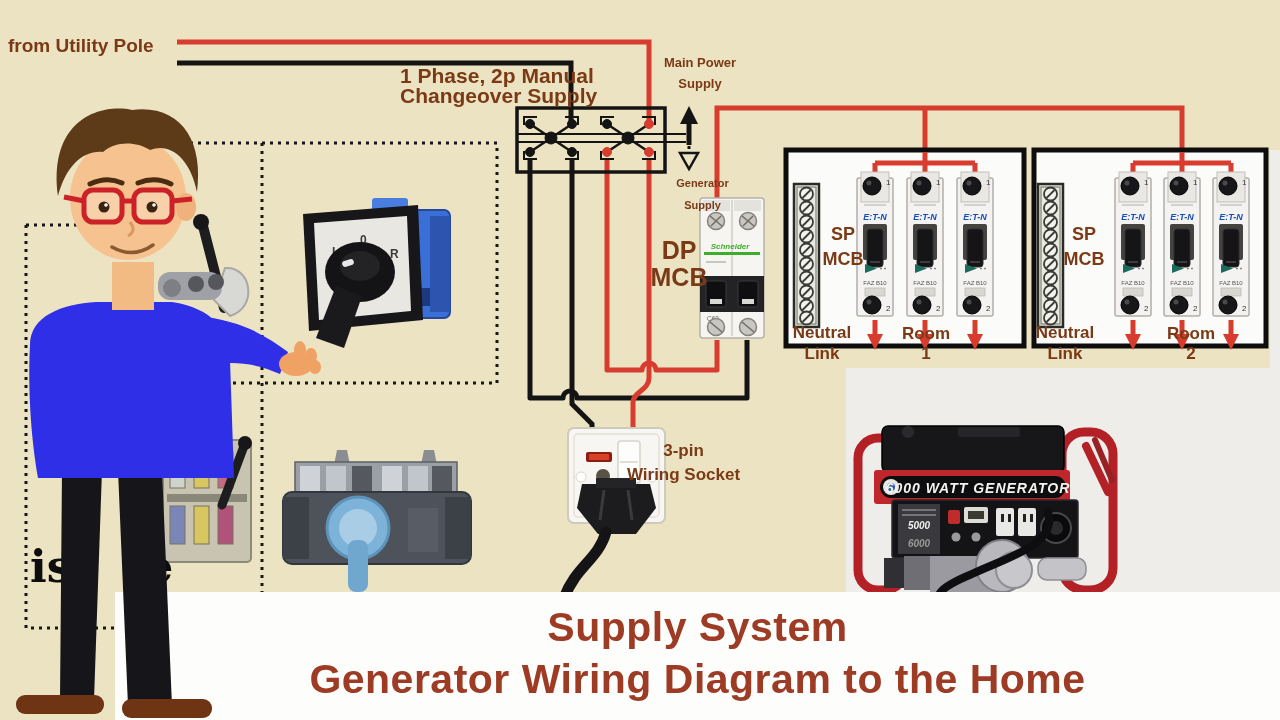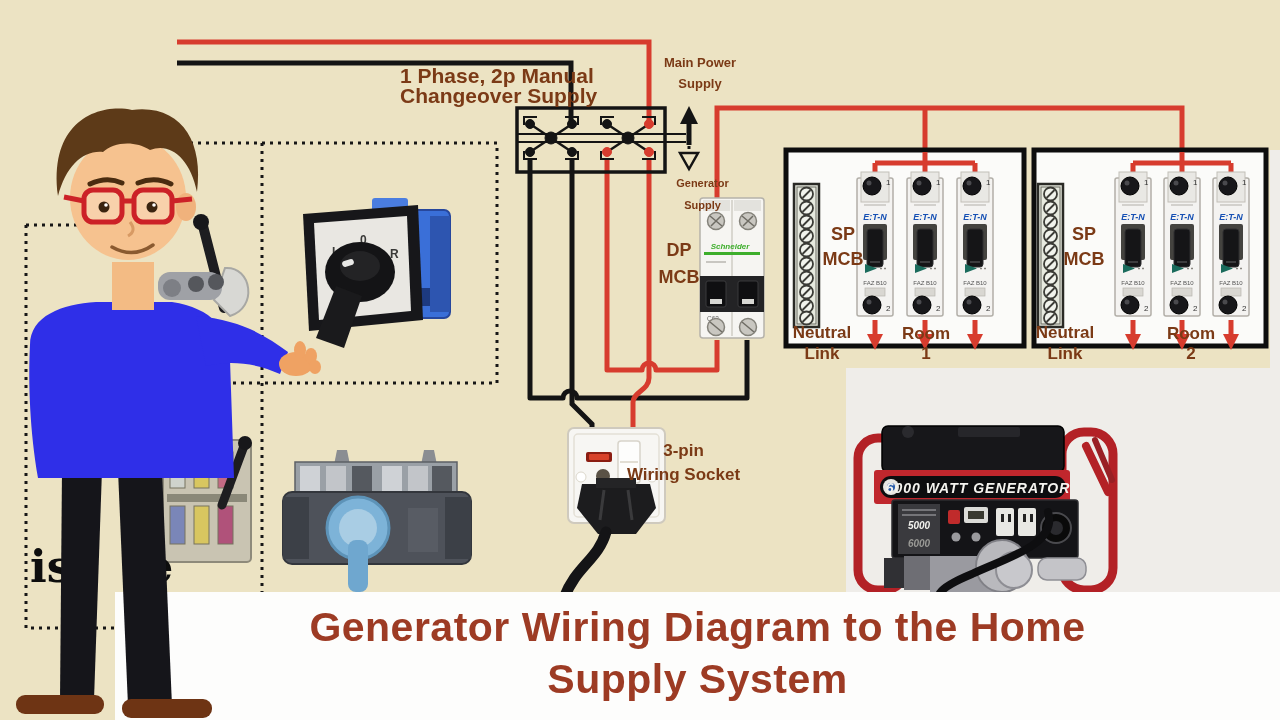--- a/index.html
+++ b/index.html
@@ -345,38 +345,39 @@
     <circle cx="104" cy="207" r="5.5" fill="#3a2410"></circle>
         <circle cx="106" cy="205" r="1.8" fill="#fff"></circle>
     <circle cx="152" cy="207" r="5.5" fill="#3a2410"></circle>
         <circle cx="154" cy="205" r="1.8" fill="#fff"></circle>
     <path d="M130,222 Q137,231 128,236" fill="none" stroke="#d89a64" stroke-width="3"></path>
     <path d="M112,247 Q133,259 153,245" fill="none" stroke="#8a5a30" stroke-width="3.5" stroke-linecap="round"></path>
   </g>
 </svg>
 
 <div class="lbl left" style="left:8px;top:32px;font-size:19px;line-height:27px;">
+  <div>from Utility Pole</div>
 </div>
 
 <div class="lbl" style="left:400px;top:66px;width:165px;font-size:21px;line-height:20px;">
   <div>1 Phase, 2p Manual</div>
   <div>Changeover Supply</div>
 </div>
 
 <div class="lbl" style="left:640px;top:52px;width:120px;font-size:13px;line-height:21px;">
   <div>Main Power</div>
   <div>Supply</div>
 </div>
 
 <div class="lbl" style="left:645px;top:172px;width:115px;font-size:11px;line-height:22px;">
   <div>Generator</div>
   <div>Supply</div>
 </div>
 
-<div class="lbl" style="left:645px;top:237px;width:68px;font-size:18px;line-height:27px;">
+<div class="lbl" style="left:645px;top:237px;width:68px;font-size:25px;line-height:27px;">
   <div>DP</div>
   <div>MCB</div>
 </div>
 
 <div class="lbl" style="left:621px;top:439px;width:125px;font-size:17px;line-height:24px;">
   <div>3-pin</div>
   <div>Wiring Socket</div>
 </div>
 
 <div class="lbl" style="left:815px;top:222px;width:56px;font-size:18px;line-height:25px;">
@@ -399,17 +400,17 @@
 <div class="lbl" style="left:1026px;top:322px;width:78px;font-size:17px;line-height:21px;">
   <div>Neutral</div>
   <div>Link</div>
 </div>
 <div class="lbl" style="left:1162px;top:324px;width:58px;font-size:17px;line-height:20px;">
   <div>Room</div>
   <div>2</div>
 </div>
 
 <div class="title-text">
+  <div>Supply System</div>
   <div>Generator Wiring Diagram to the Home</div>
-  <div>Supply System</div>
 </div>
 
 </div>
 
 </body></html>

